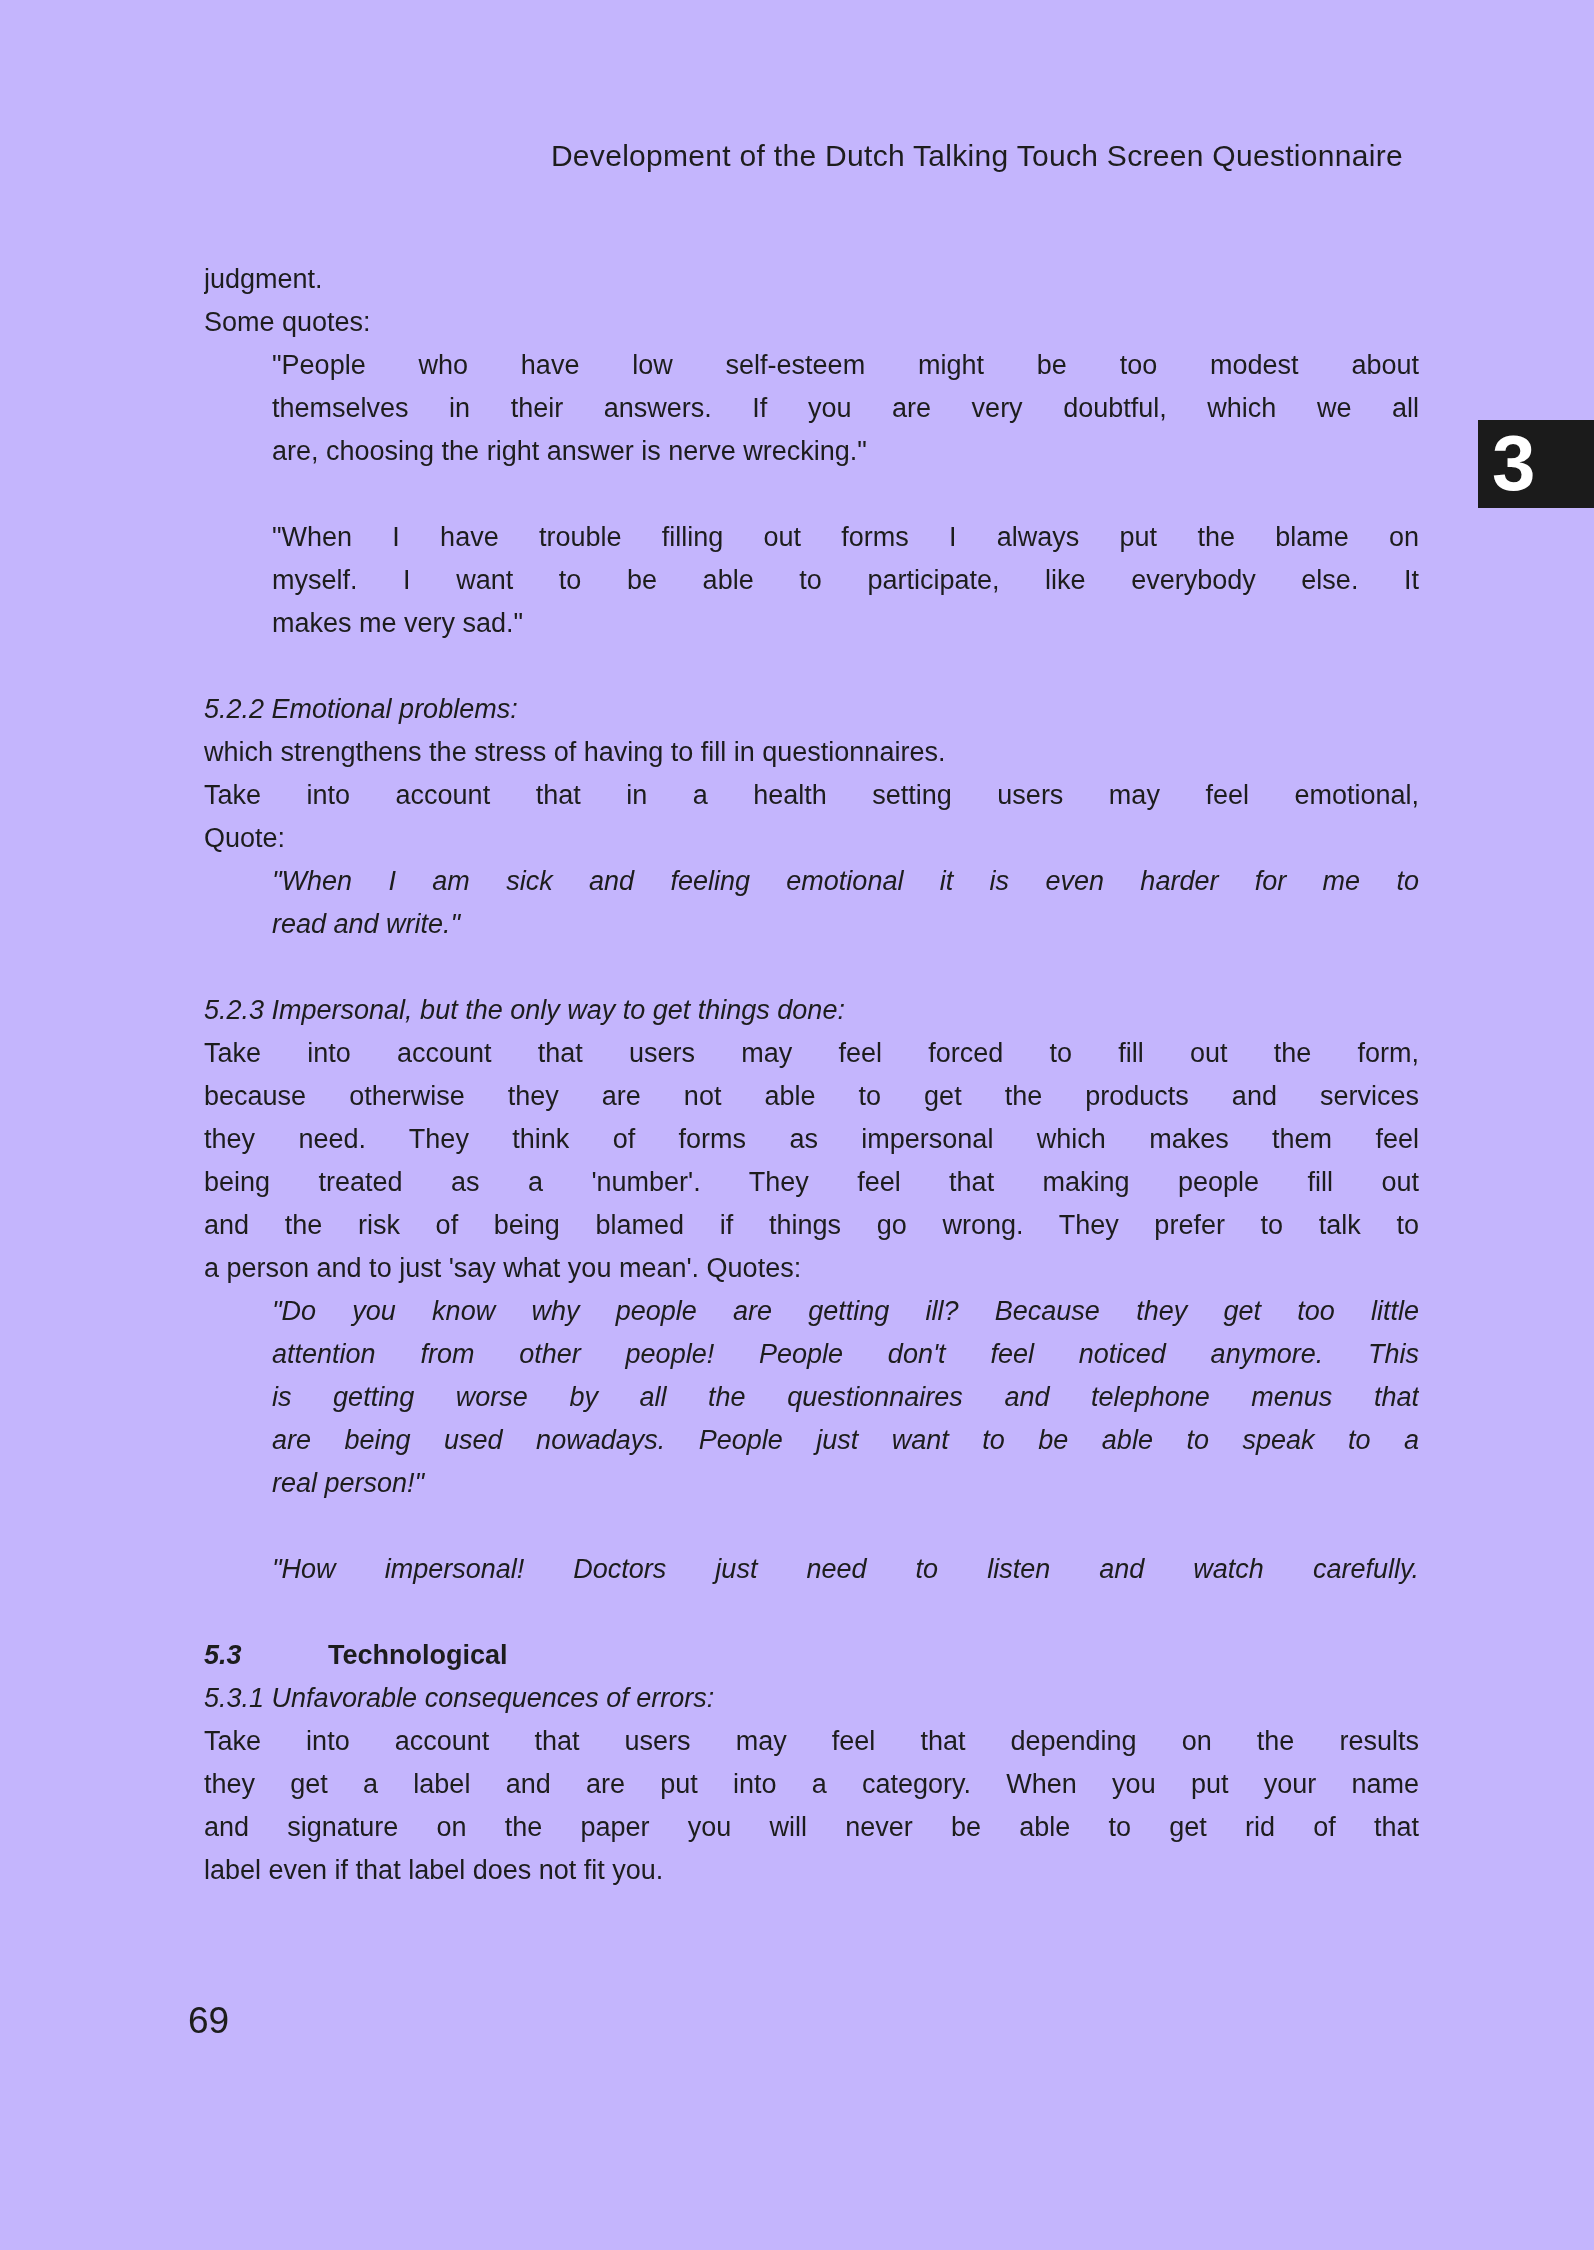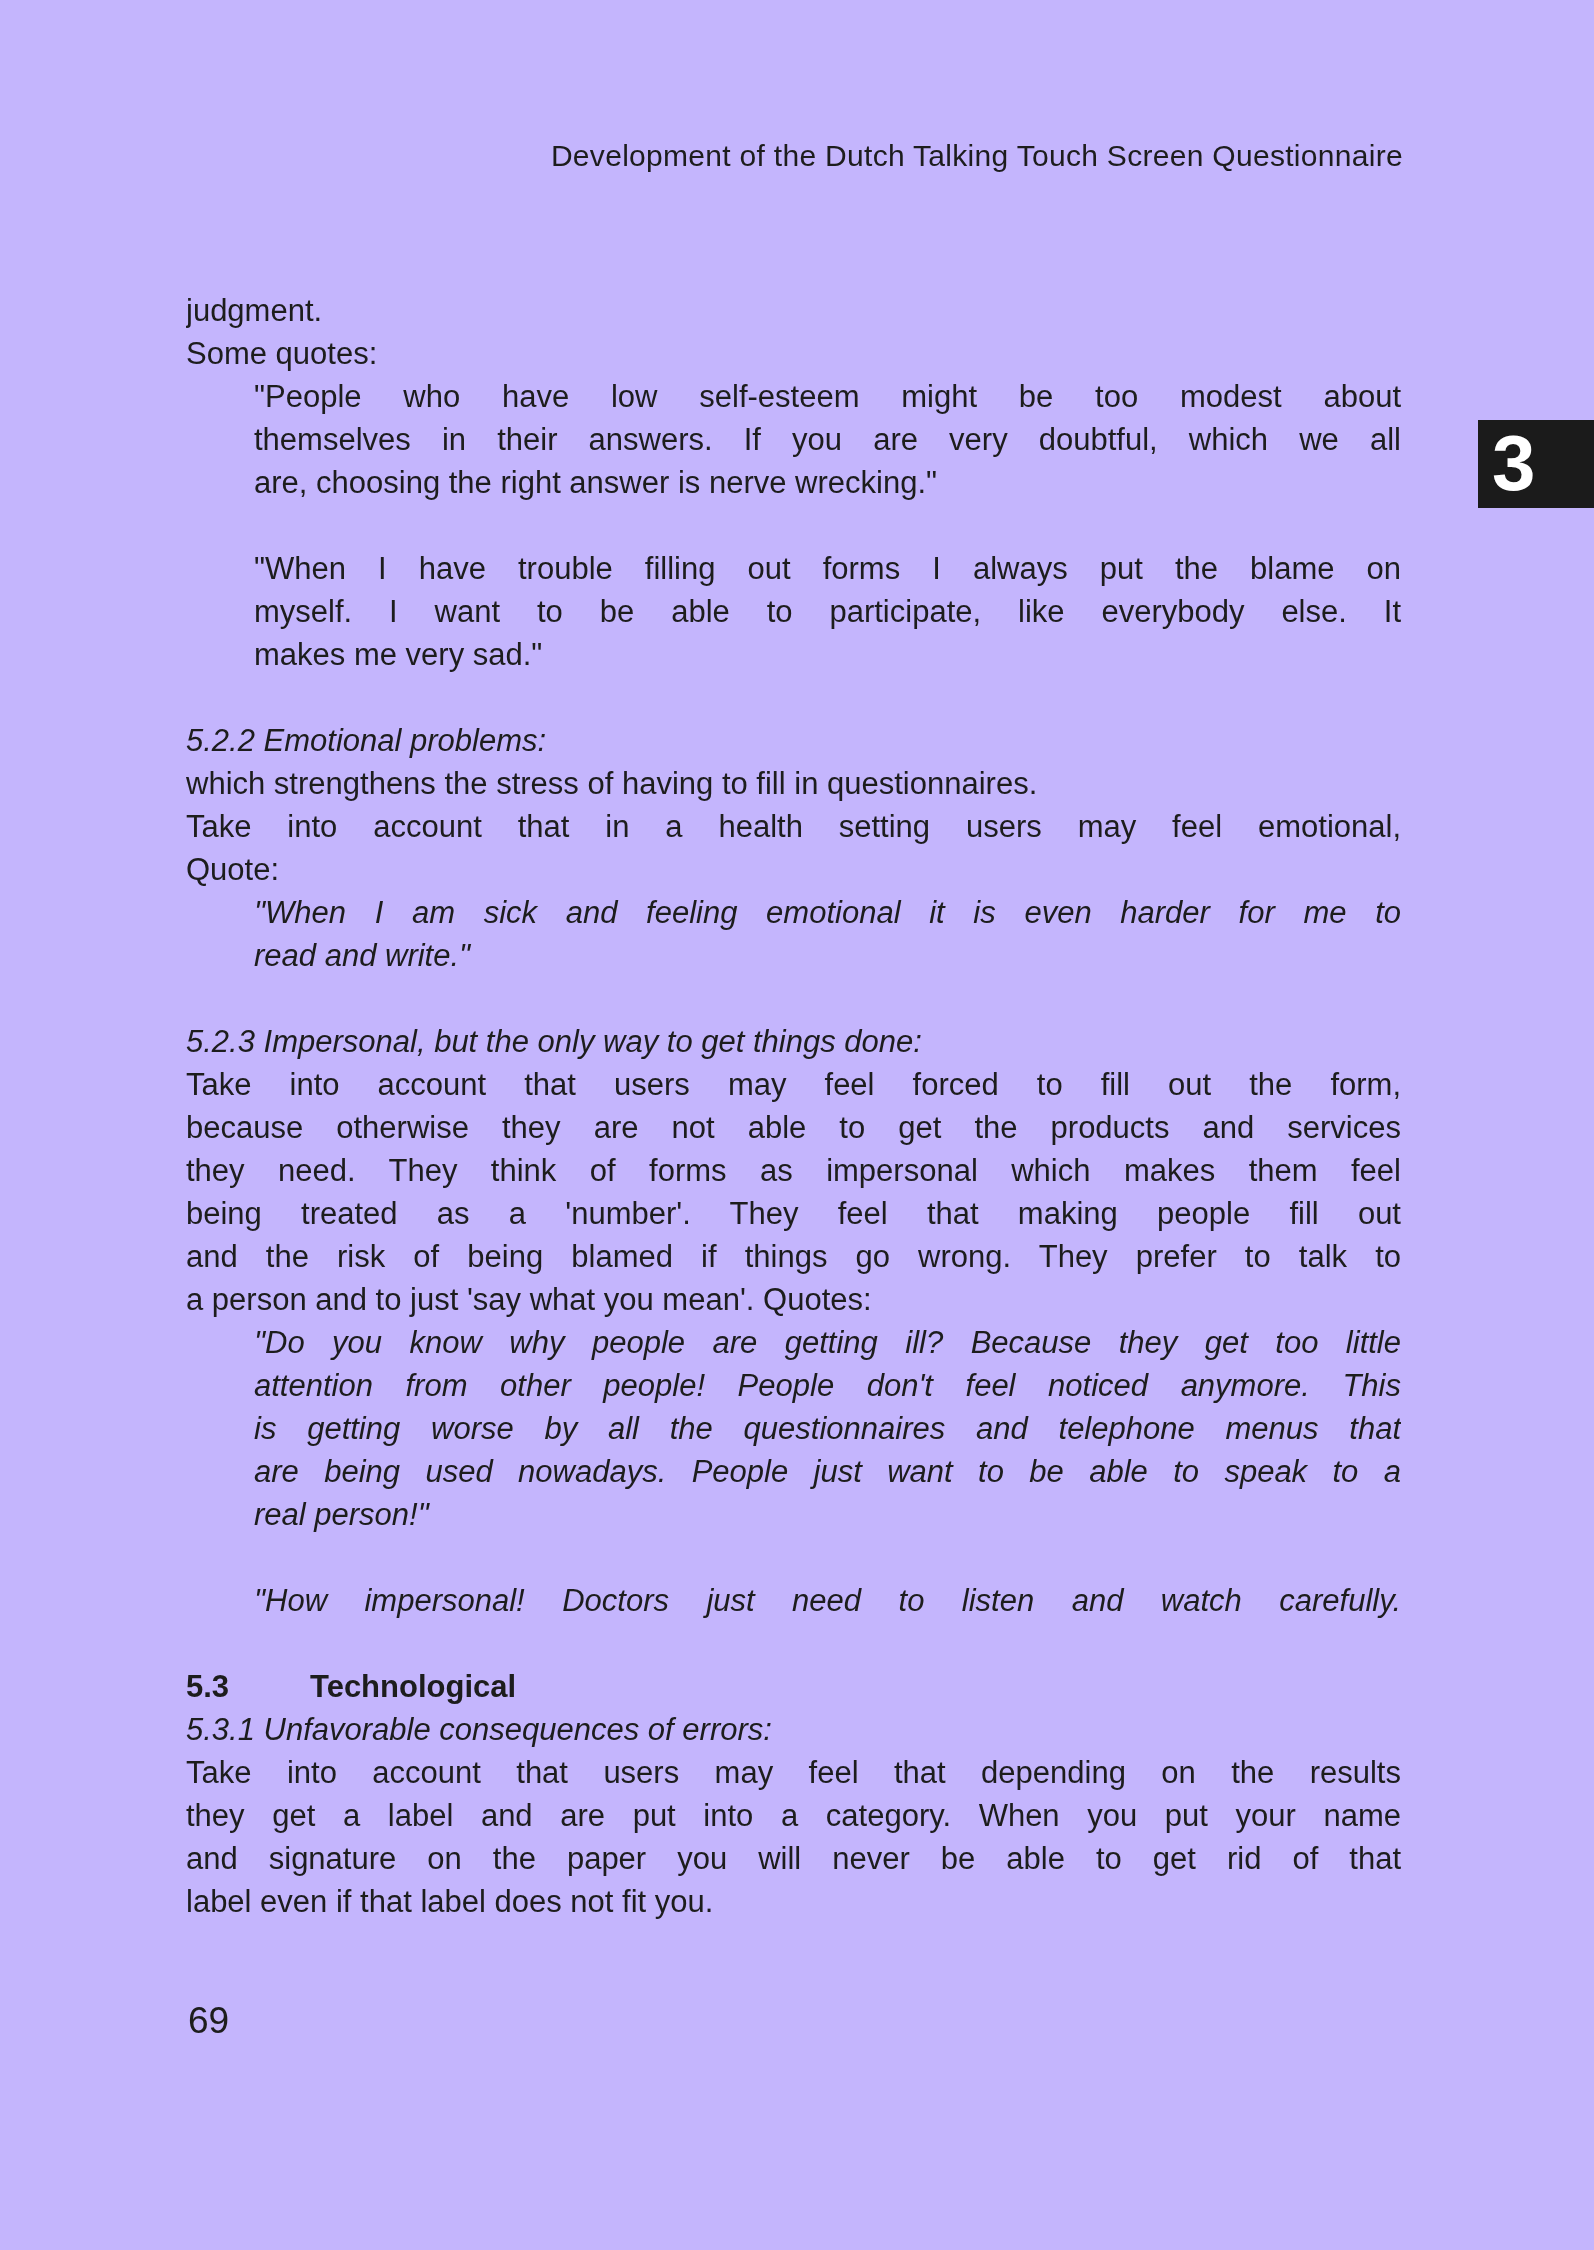--- a/index.html
+++ b/index.html
@@ -13,22 +13,22 @@
   }
   .page { position: absolute; left: 0; top: 0; width: 1594px; height: 2250px; background: #fffefd; }
 
   .running-header {
     position: absolute; left: 188px; top: 134px; width: 1215px;
     font-size: 30px; line-height: 43px; text-align: right;
     letter-spacing: 0.3px;
   }
 
   .text-column {
-    position: absolute; left: 186px; top: 258px; width: 1215px;
-    font-size: 31px; line-height: 43px; margin-top: 31px;
+    position: absolute; left: 204px; top: 258px; width: 1215px;
+    font-size: 27px; line-height: 43px;
   }
 
   .line { height: 43px; overflow: hidden; }
   .just { text-align: justify; text-align-last: justify; }
   .just::after { content: ""; display: inline-block; width: 100%; height: 0; }
   .plain { text-align: left; }
   .it { font-style: italic; }
   .indent { padding-left: 68px; }
   .spacer { height: 43px; }
   .bold { font-weight: bold; }
@@ -82,21 +82,21 @@
       <div class="line just">and the risk of being blamed if things go wrong. They prefer to talk to</div>
       <div class="line plain">a person and to just 'say what you mean'. Quotes:</div>
       <div class="line just it indent">"Do you know why people are getting ill? Because they get too little</div>
       <div class="line just it indent">attention from other people! People don't feel noticed anymore. This</div>
       <div class="line just it indent">is getting worse by all the questionnaires and telephone menus that</div>
       <div class="line just it indent">are being used nowadays. People just want to be able to speak to a</div>
       <div class="line plain it indent">real person!"</div>
       <div class="spacer"></div>
       <div class="line just it indent">"How impersonal! Doctors just need to listen and watch carefully.</div>
       <div class="spacer"></div>
-      <div class="line plain bold"><div class="h-num" style="display: inline-block;">5.3</div><div class="" style="display: inline;">Technological</div></div>
+      <div class="line plain bold"><div class="h-num" style="display: inline-block; font-style: italic;">5.3</div><div class="" style="display: inline;">Technological</div></div>
       <div class="line plain it">5.3.1 Unfavorable consequences of errors:</div>
       <div class="line just">Take into account that users may feel that depending on the results</div>
       <div class="line just">they get a label and are put into a category. When you put your name</div>
       <div class="line just">and signature on the paper you will never be able to get rid of that</div>
       <div class="line plain">label even if that label does not fit you.</div>
     </div>
 
   <div class="page-number">69</div>
 
 </div>

